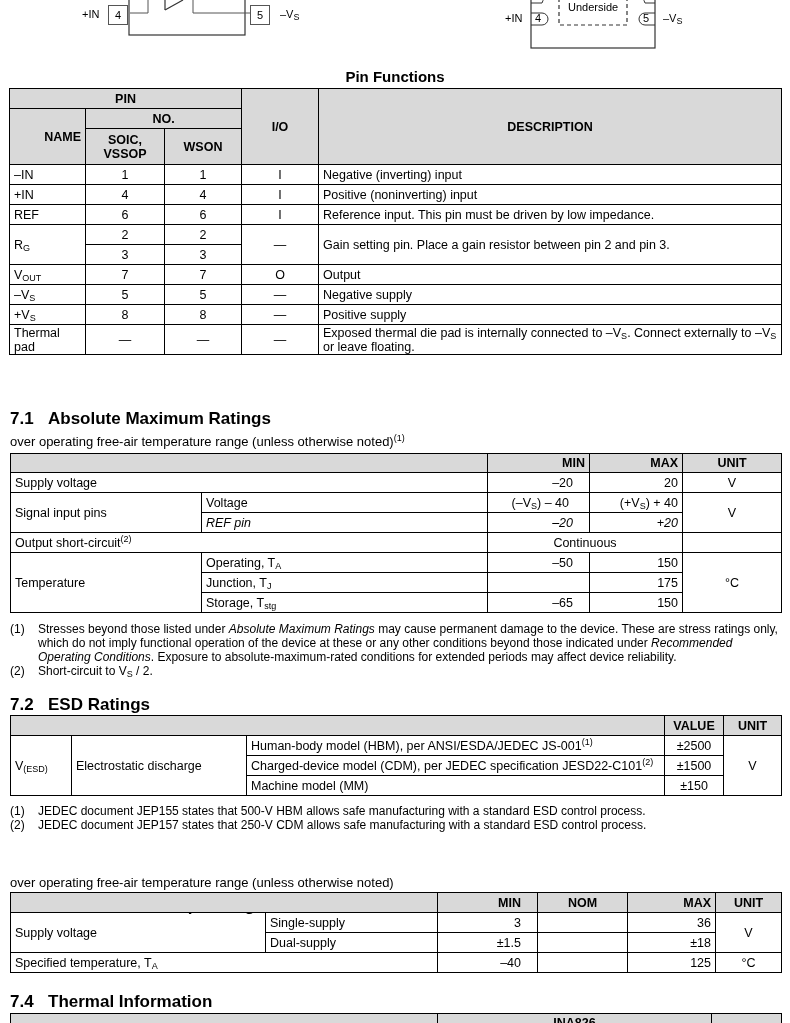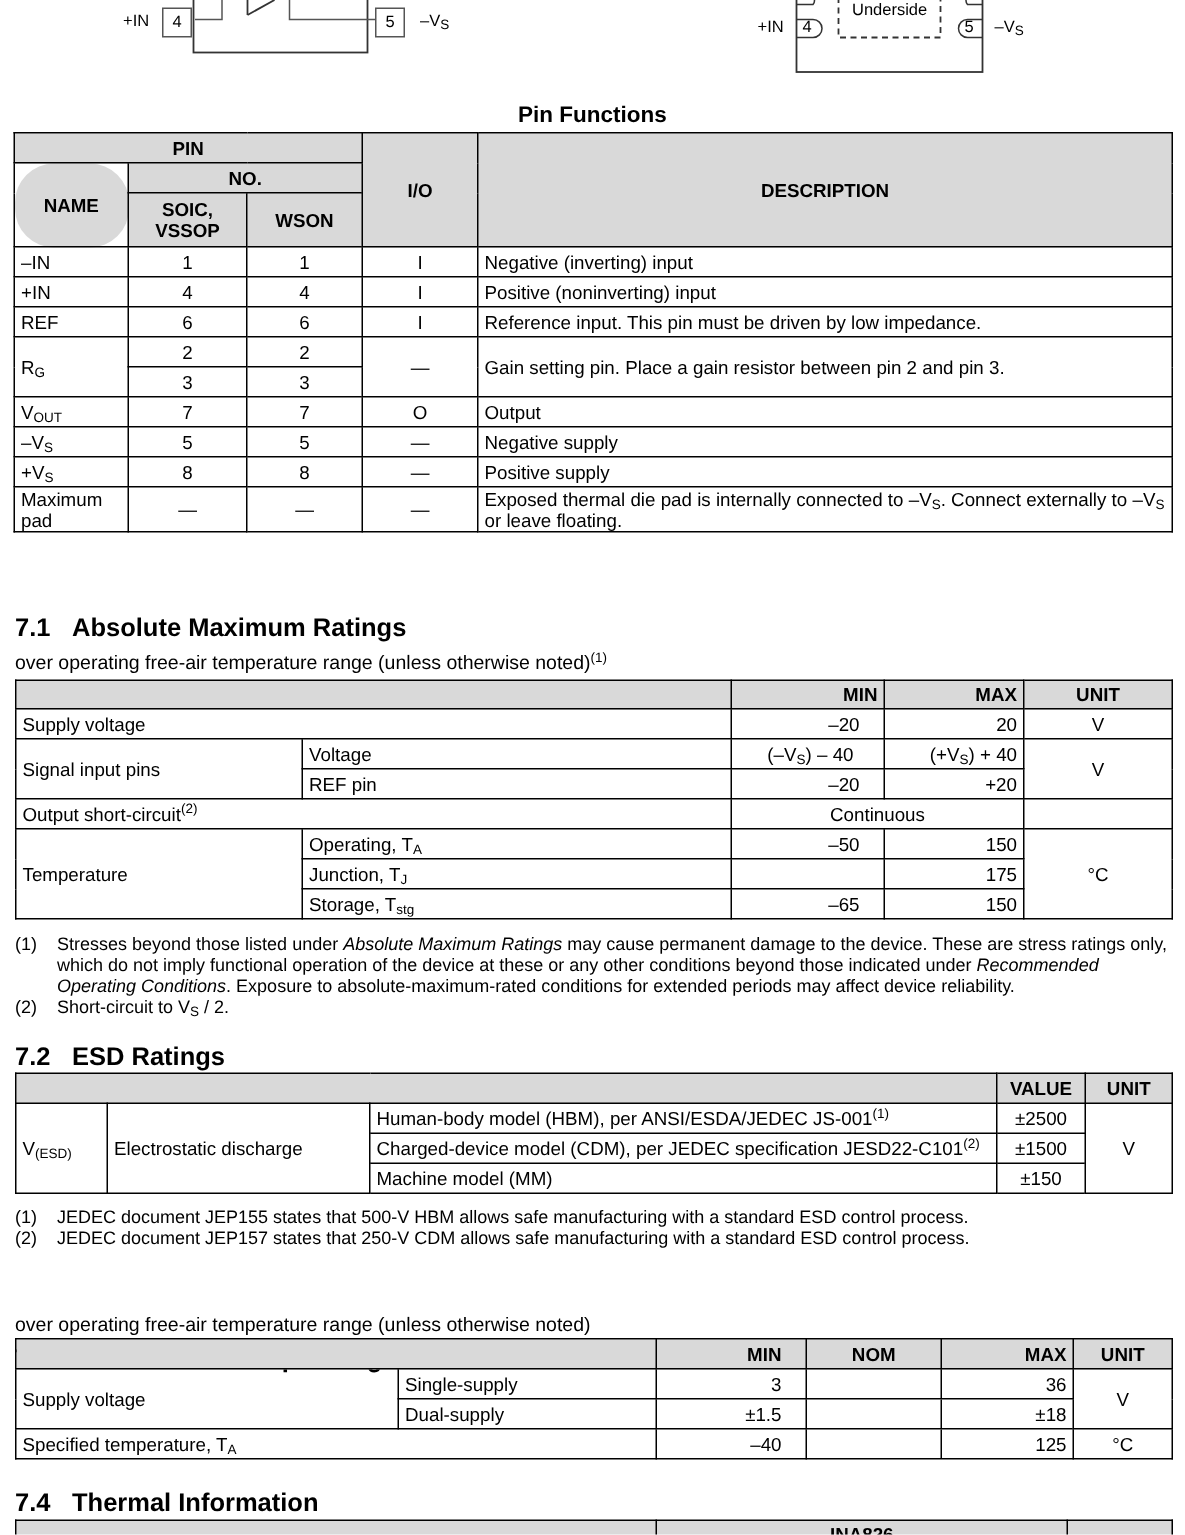--- a/index.html
+++ b/index.html
@@ -4,21 +4,21 @@
 <style>
   * { box-sizing: border-box; margin: 0; padding: 0; }
   html, body { width: 790px; height: 1023px; overflow: hidden; background: #ffffff; }
   body { font-family: "Liberation Sans", sans-serif; color: #000; position: relative; font-size: 12.5px; }
   .abs { position: absolute; }
   table { border-collapse: collapse; position: absolute; font-family: "Liberation Sans", sans-serif; font-size: 12.5px; }
   td, th { border: 1px solid #000; padding: 0 4px; line-height: 14px; vertical-align: middle; }
   th { background: #d9d9d9; font-weight: bold; }
   .c { text-align: center; }
   .r { text-align: right; }
-  .l { text-align: center; border-radius: 26px; }
+  .l { text-align: right; }
   sub, sup { font-size: 9px; line-height: 0; }
   sub { vertical-align: -2px; }
   sup { vertical-align: 5px; }
   .h2 { position: absolute; font-weight: bold; font-size: 17px; left: 10px; }
   .h2 .num { display: inline-block; width: 38px; }
   .sub { position: absolute; left: 10px; font-size: 13px; }
   .fn { position: absolute; left: 10px; font-size: 12px; line-height: 14px; width: 775px; }
   .fn .mk { position: absolute; left: 0; }
   .fn .tx { margin-left: 28px; display: block; }
   .title { position: absolute; font-weight: bold; font-size: 15px; left: 0; width: 790px; text-align: center; }
@@ -129,21 +129,21 @@
     <td>Negative supply</td>
   </tr>
   <tr style="height:20px;margin-top:48px;">
     <td><span>+V</span><sub>S</sub></td>
     <td class="c">8</td>
     <td class="c">8</td>
     <td class="c">—</td>
     <td>Positive supply</td>
   </tr>
   <tr style="height:30px;">
-    <td style="white-space:normal;width:76px;">Maximum pad</td>
+    <td style="white-space:normal;width:76px;">Thermal pad</td>
     <td class="c">—</td>
     <td class="c">—</td>
     <td class="c">—</td>
     <td><span>Exposed thermal die pad is internally connected to –V</span><sub>S</sub><span>. Connect externally to –V</span><sub>S</sub><span> or leave floating.</span></td>
   </tr>
 </tbody>
   </table>
 
 <div class="h2" style="top:409px;"><span class="num">7.1</span><span>Absolute Maximum Ratings</span></div>
 <div class="sub" style="top:434px;"><span>over operating free-air temperature range (unless otherwise noted)</span><sup>(1)</sup></div>
@@ -169,21 +169,21 @@
     <td class="r">20</td>
     <td class="c">V</td>
   </tr>
   <tr style="height:20px;">
     <td rowspan="2">Signal input pins</td>
     <td>Voltage</td>
     <td class="r" style="padding-right:20px;"><span>(–V</span><sub>S</sub><span>) – 40</span></td>
     <td class="r"><span>(+V</span><sub>S</sub><span>) + 40</span></td>
     <td rowspan="2" class="c">V</td>
   </tr>
-  <tr style="height:20px;">
+  <tr style="height:20px;font-style:italic;">
     <td>REF pin</td>
     <td class="r" style="padding-right:16px;">–20</td>
     <td class="r">+20</td>
   </tr>
   <tr style="height:20px;">
     <td colspan="2"><span>Output short-circuit</span><sup>(2)</sup></td>
     <td colspan="2" class="c">Continuous</td>
     <td></td>
   </tr>
   <tr style="height:20px;">

